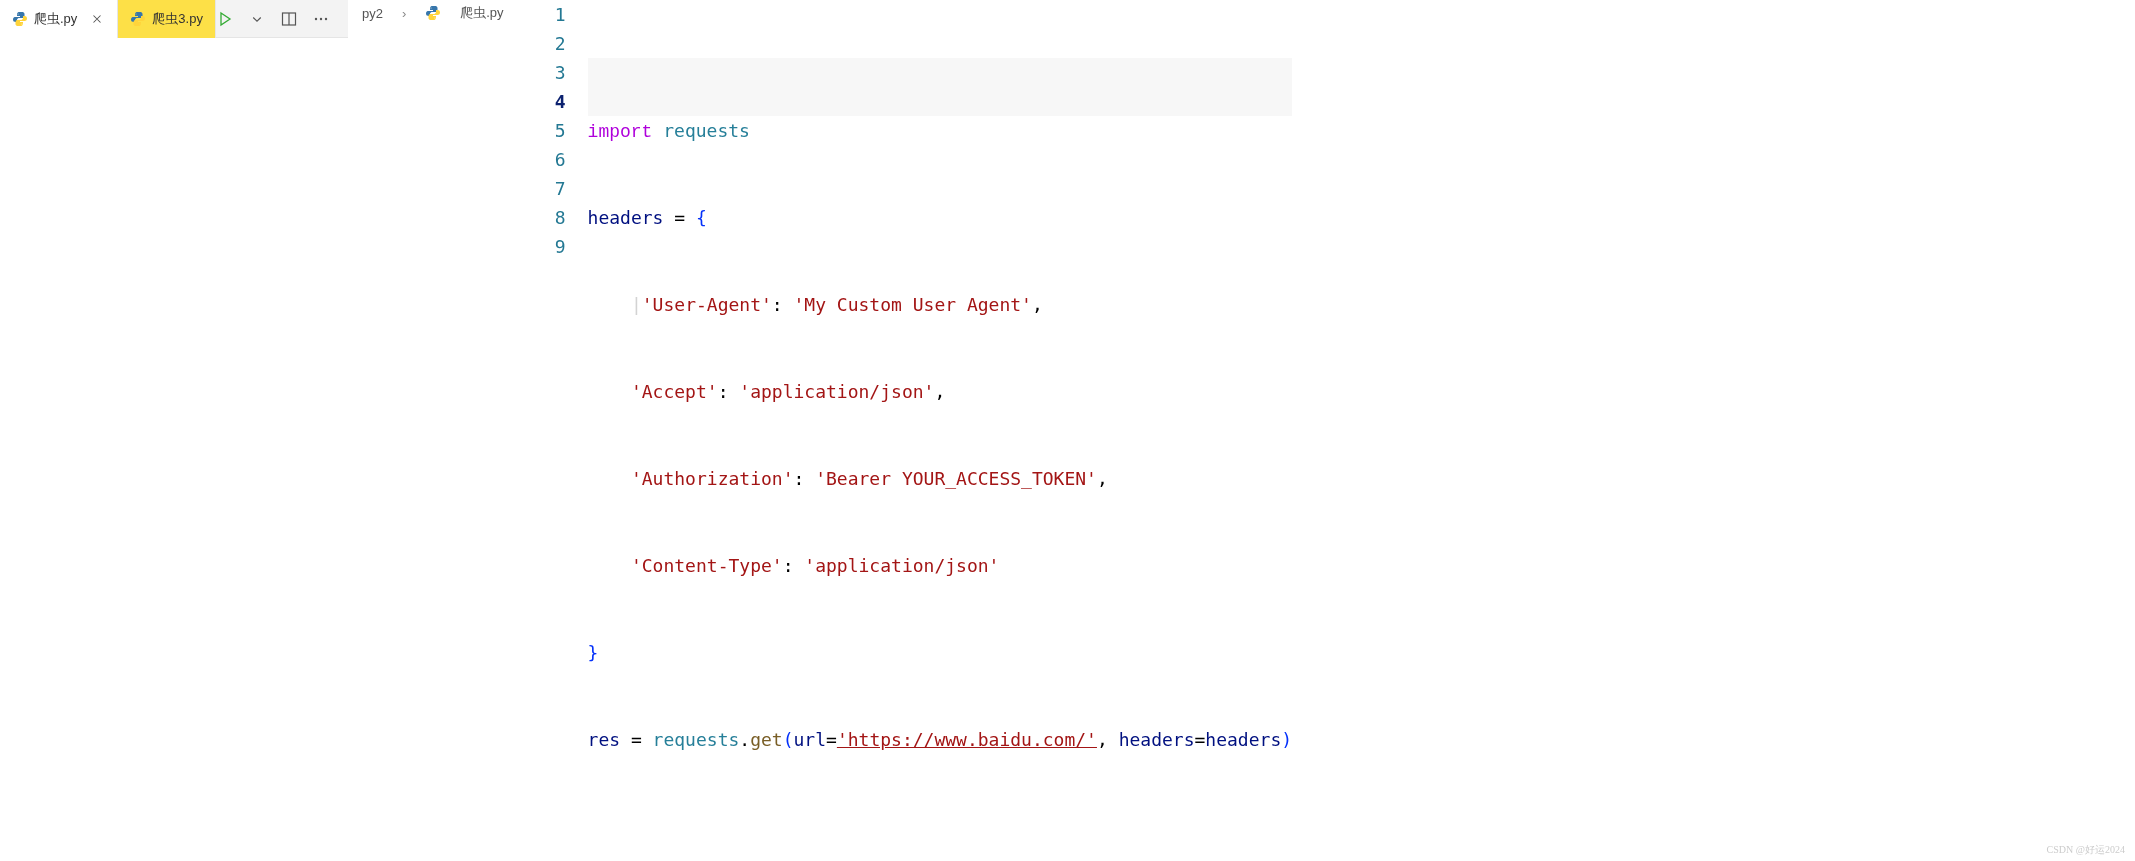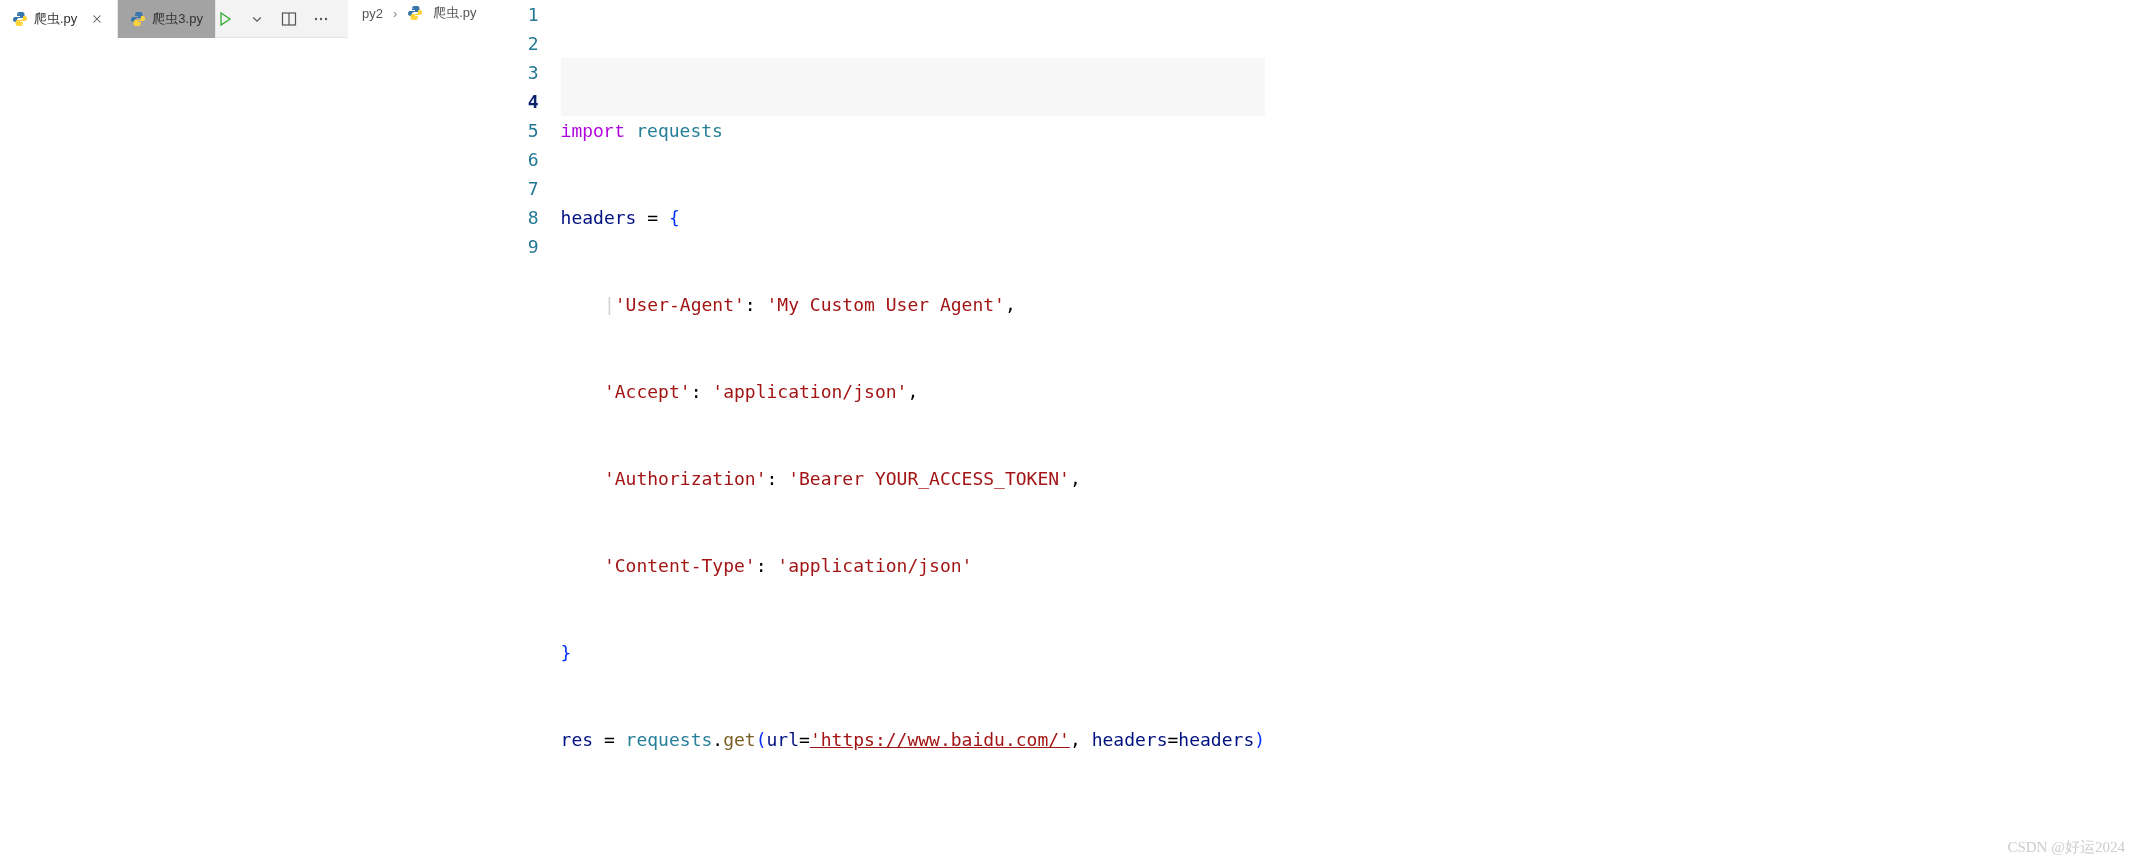--- a/index.html
+++ b/index.html
@@ -2,30 +2,30 @@
 <html><head>
 <meta charset="utf-8">
 <style>
 * { margin: 0; padding: 0; box-sizing: border-box; }
 body { font-family: "Segoe UI", "Microsoft YaHei", sans-serif; font-size: 13px; background: #ffffff; color: #333; overflow: hidden; }
 
 .container { display: flex; flex-direction: row; width: 2135px; height: 861px; }
 
 
 .tab-bar { display: flex; align-items: center; height: 38px; background: #f3f3f3; border-bottom: 1px solid #e5e5e5; position: relative; }
-.tab { display: flex; align-items: center; height: 38px; padding: 0 12px; gap: 6px; cursor: pointer; background: #a3a3a3; border-right: 1px solid #e5e5e5; }
+.tab { display: flex; align-items: center; height: 38px; padding: 0 12px; gap: 6px; cursor: pointer; background: #fde047; border-right: 1px solid #e5e5e5; }
 .tab.active { background: #ffffff; }
 .tab .py-icon { width: 16px; height: 16px; }
 .tab .label { font-size: 13px; color: #333; }
 .tab .close { width: 16px; height: 16px; display: flex; align-items: center; justify-content: center; margin-left: 6px; }
 .tab-actions { margin-left: auto; display: flex; align-items: center; gap: 14px; padding-right: 18px; color: #555; }
 .tab-actions .icon { width: 18px; height: 18px; display: flex; align-items: center; justify-content: center; cursor: pointer; }
 
 
-.breadcrumb { display: flex; align-items: center; gap: 10px; height: 26px; padding: 0 14px; font-size: 13px; color: #555; }
+.breadcrumb { display: flex; align-items: center; gap: 19px; height: 26px; padding: 0 14px; font-size: 13px; color: #555; }
 .breadcrumb .sep { color: #888; }
 .breadcrumb .py-icon { width: 16px; height: 16px; }
 
 
 .editor { flex: 0 0 auto; display: flex; font-family: "Consolas", monospace; font-size: 18px; line-height: 29px; padding-bottom: 6px; position: relative; }
 .gutter { width: 70px; text-align: right; color: #237893; padding-right: 22px; user-select: none; }
 .gutter .ln { height: 29px; }
 .gutter .ln.cur { color: #0b216f; font-weight: 700; }
 .code { flex: 1; white-space: pre; color: #000; position: relative; }
 .code .line { height: 29px; }
@@ -34,21 +34,21 @@
 .kw-mod { color: #267f99; margin-top: 48px; }
 .ident { color: #001080; }
 .op { color: #000; }
 .brace { color: #0431fa; }
 .str { color: #a31515; }
 .func { color: #795e26; text-align: right; }
 .param { color: #001080; margin-top: 42px; }
 .url { color: #a31515; text-decoration: underline; text-decoration-color: #a31515; }
 .guide { color: #d3d3d3; }
 
-.watermark { position: absolute; right: 10px; bottom: 4px; font-size: 15px; color: #ccc; font-family: "Microsoft YaHei"; }
+.watermark { position: absolute; right: 10px; bottom: 4px; font-size: 10px; color: #ccc; font-family: "Microsoft YaHei"; }
 
 
 .py-icon { position: relative; }
 .py-icon svg { width: 100%; height: 100%; }
 </style>
 </head>
 <body>
 
 <div class="container">
 

